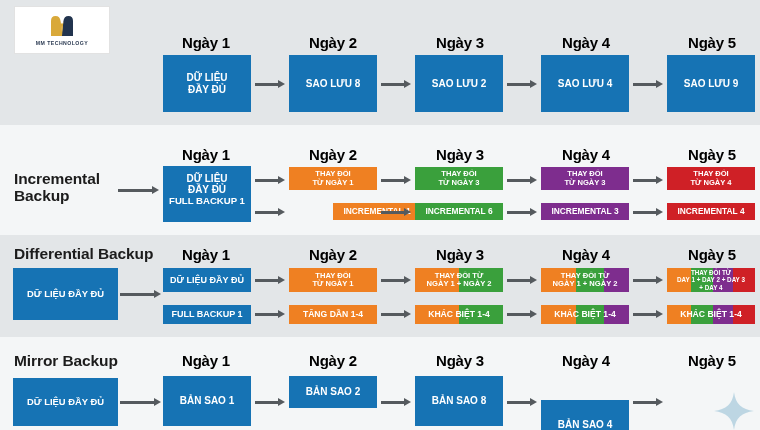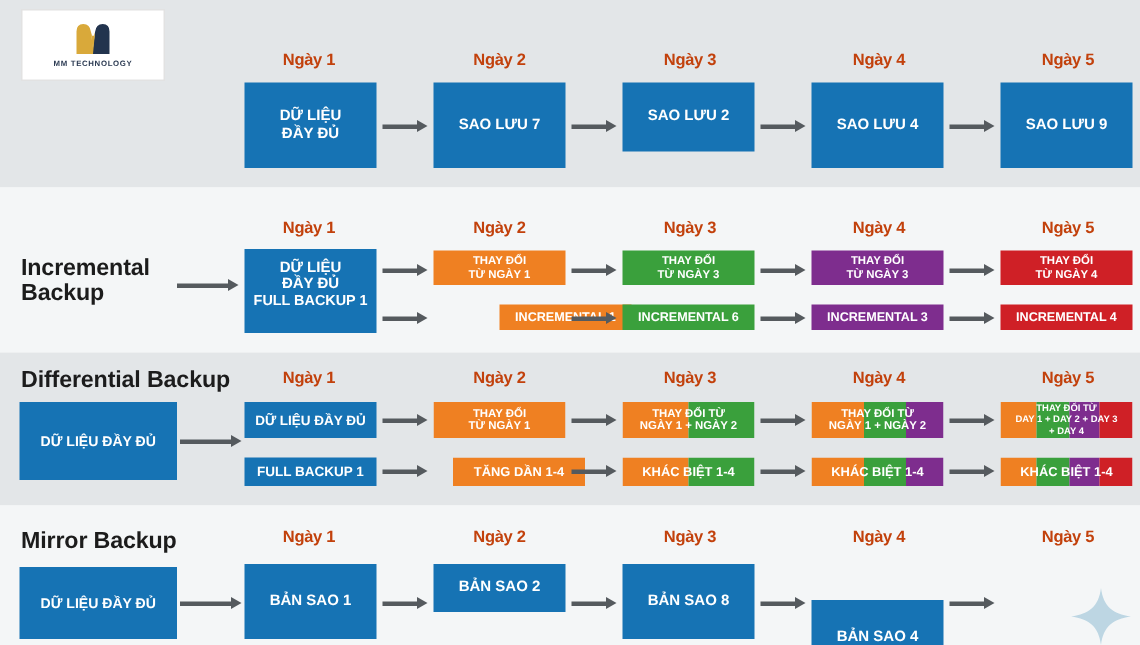--- a/index.html
+++ b/index.html
@@ -32,21 +32,21 @@
   
   .sec-title{
     position:absolute;left:14px;
     font-size:15.5px;font-weight:bold;color:#1c1c1c;
     line-height:17px;letter-spacing:-.1px;
   }
 
   
   .day{
     position:absolute;text-align:center;width:96px;
-    font-size:11px;font-weight:bold;color:#c2410c;letter-spacing:-.2px;
+    font-size:15px;font-weight:bold;color:#000000;letter-spacing:-.2px;
   }
 
   
   .box{
     position:absolute;box-sizing:border-box;
     display:flex;align-items:center;justify-content:center;
     color:#ffffff;font-weight:bold;text-align:center;
     line-height:1.12;overflow:hidden;
   }
   .blue{background:#1673b4;}
@@ -103,28 +103,28 @@
 
   <div class="box blue" style="left:163px;top:55px;width:88px;height:57px;font-size:10px;">
     <span class="t"><span>DỮ LIỆU</span><br><span>ĐẦY ĐỦ</span></span>
   </div>
   <div class="arrow" style="left:255px;top:80px;width:30px;">
       <span class="shaft" style="width:23px;"></span>
       <span class="head" style="left:23px;"></span>
     </div>
 
   <div class="box blue" style="left:289px;top:55px;width:88px;height:57px;font-size:10px;">
-    <span class="t">SAO LƯU 7</span>
+    <span class="t">SAO LƯU 8</span>
   </div>
   <div class="arrow" style="left:381px;top:80px;width:30px;">
       <span class="shaft" style="width:23px;"></span>
       <span class="head" style="left:23px;"></span>
     </div>
 
-  <div class="box blue" style="left:415px;top:55px;width:88px;height:46px;font-size:10px;">
+  <div class="box blue" style="left:415px;top:55px;width:88px;height:57px;font-size:10px;">
     <span class="t">SAO LƯU 2</span>
   </div>
   <div class="arrow" style="left:507px;top:80px;width:30px;">
       <span class="shaft" style="width:23px;"></span>
       <span class="head" style="left:23px;"></span>
     </div>
 
   <div class="box blue" style="left:541px;top:55px;width:88px;height:57px;font-size:10px;">
     <span class="t">SAO LƯU 4</span>
   </div>
@@ -289,21 +289,21 @@
         <i style="width:23%;background:#7e2d8e;"></i>
         <i style="width:25%;background:#cf2026;"></i>
       </span>
     <span class="t"><span>THAY ĐỔI TỪ</span><br><span>DAY 1 + DAY 2 + DAY 3</span><br><span>+ DAY 4</span></span>
   </div>
 
   <div class="arrow" style="left:255px;top:310px;width:30px;">
       <span class="shaft" style="width:23px;"></span>
       <span class="head" style="left:23px;"></span>
     </div>
-  <div class="box" style="left:302px;top:305px;width:88px;height:19px;font-size:8.6px;">
+  <div class="box" style="left:289px;top:305px;width:88px;height:19px;font-size:8.6px;">
     <span class="strips">
         <i style="width:100%;background:#ef8022;"></i>
       </span>
     <span class="t">TĂNG DẦN 1-4</span>
   </div>
 
   <div class="arrow" style="left:381px;top:310px;width:30px;">
       <span class="shaft" style="width:23px;"></span>
       <span class="head" style="left:23px;"></span>
     </div>

